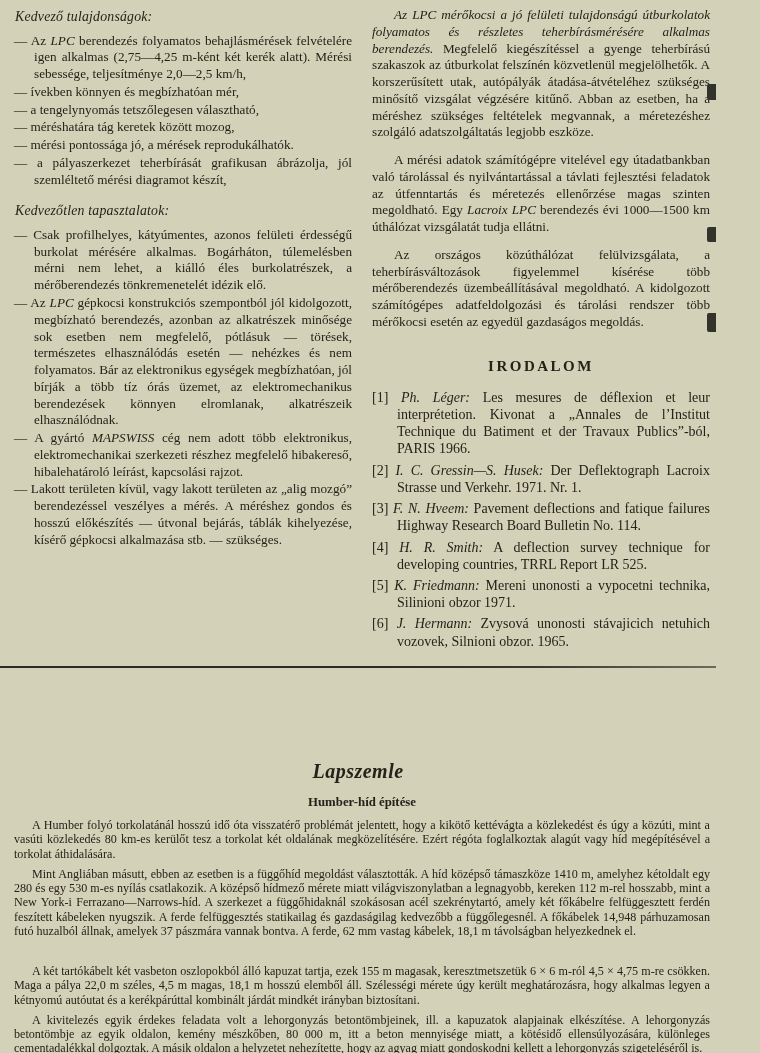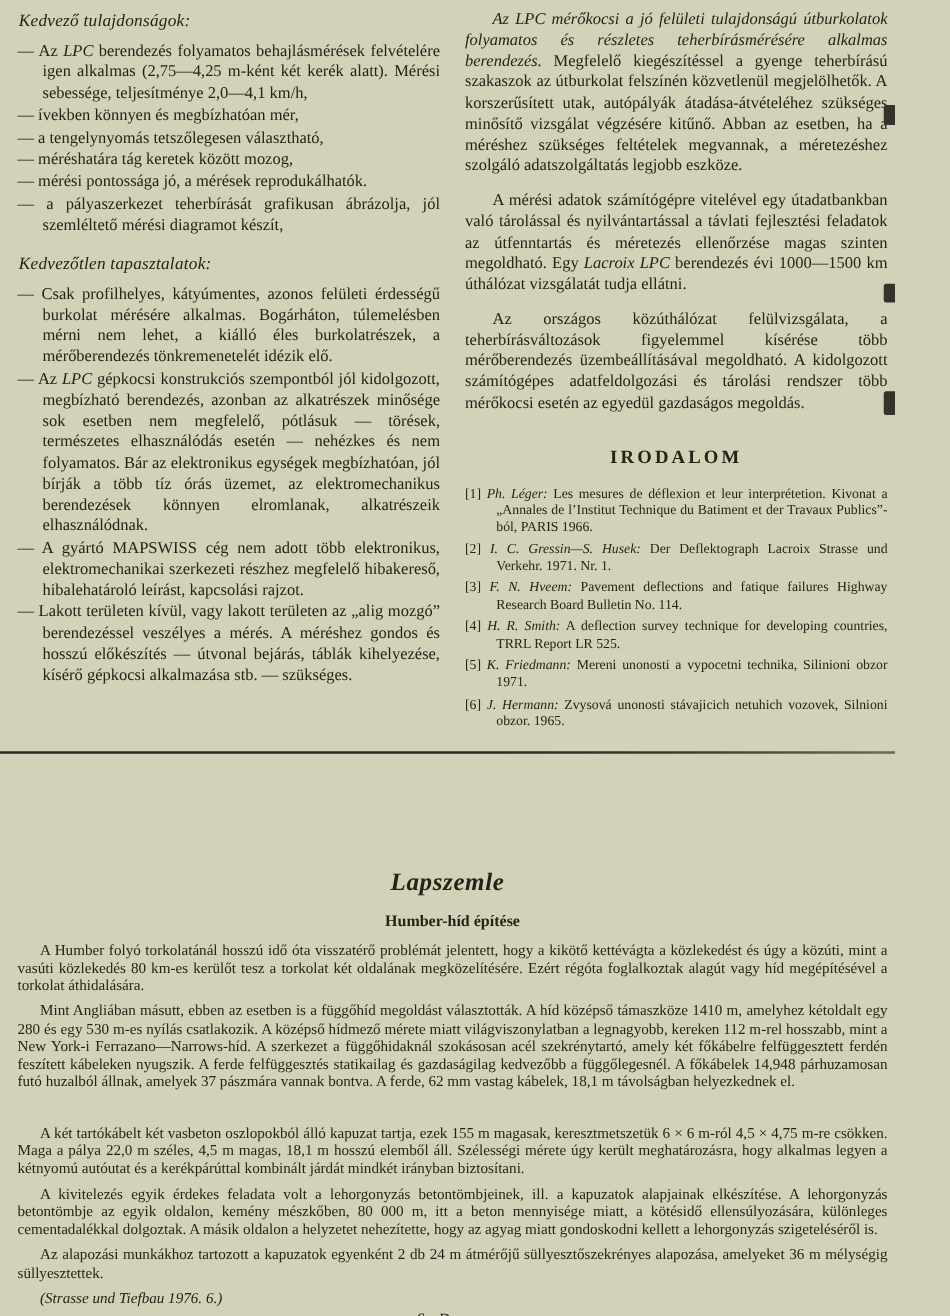--- a/index.html
+++ b/index.html
@@ -15,51 +15,51 @@
   .page{ width:716px; height:1053px; position:relative; }
   .top-columns{ display:flex; gap:20px; padding:7px 6px 0 14px; }
   .bottom-columns{ display:flex; gap:20px; padding:8px 6px 0 14px;flex-direction:column; }
   .col{ flex:1; min-width:0; font-size:13.2px; line-height:1.27; text-align:justify; hyphens:auto; }
   .bcol{ flex:1; min-width:0; font-size:12.1px; line-height:1.18; text-align:justify; hyphens:auto; }
   .sec-head{ font-style:italic; font-size:13.8px; text-align:left; margin:1px 0 7px 1px; letter-spacing:0.2px; }
   .sec-head.second{ margin-top:14px; }
   .li{ padding-left:20px; text-indent:-20px; margin:0 0 1px 0; }
   .par{ text-indent:22px; margin:0 0 11px 0; }
   .biblio-head{ text-align:center; text-indent:0; font-weight:bold; letter-spacing:2.5px; font-size:15px; margin:26px 0 13px 0; }
-  .ref{ font-size:11px; line-height:1.23; padding-left:25px; text-indent:-25px; margin:0 0 4px 0; }
+  .ref{ font-size:14px; line-height:1.23; padding-left:25px; text-indent:-25px; margin:0 0 4px 0; }
   .rule{ height:2px; margin-top:12px; width:100%;
          background:linear-gradient(to right,#2c2b24 0%,#2c2b24 55%,#3a392f 75%,#6b6a5c 100%); }
   .review-title{ text-align:center; font-weight:bold; font-style:italic; font-size:20px; letter-spacing:0.5px; margin-top:92px; }
   .article-head{ text-align:center; font-weight:bold; font-size:12.8px; margin:4px 0 8px 0; }
   .bpar{ text-indent:18px; margin:0 0 6px 0; }
   .source-line{ font-style:italic; text-indent:18px; margin-top:1px; }
   .signature{ text-align:center; font-style:italic; font-size:12.6px; padding-right:28px; margin-top:3px; }
   .edge-mark{ position:absolute; right:0; width:9px; background:#34332b; border-radius:2px 0 0 2px; }
   .edge-mark.m1{ top:84px; height:16px; }
   .edge-mark.m2{ top:227px; height:15px; }
   .edge-mark.m3{ top:313px; height:19px; }
 </style>
 </head>
 <body>
 
 <div class="page">
 
   <div class="top-columns">
     <div class="col">
       <div class="sec-head">Kedvező tulajdonságok:</div>
-      <div class="li"><span>— Az </span><span style="font-style: italic;">LPC</span><span> berendezés folyamatos behajlásmérések felvételére igen alkalmas (2,75—4,25 m-ként két kerék alatt). Mérési sebessége, teljesítménye 2,0—4,1 km/h,</span></div>
+      <div class="li"><span>— Az </span><span style="font-style: italic;">LPC</span><span> berendezés folyamatos behajlásmérések felvételére igen alkalmas (2,75—4,25 m-ként két kerék alatt). Mérési sebessége, teljesítménye 2,0—2,5 km/h,</span></div>
       <div class="li"><span>— ívekben könnyen és megbízhatóan mér,</span></div>
       <div class="li"><span>— a tengelynyomás tetszőlegesen választható,</span></div>
       <div class="li"><span>— méréshatára tág keretek között mozog,</span></div>
       <div class="li"><span>— mérési pontossága jó, a mérések reprodukálhatók.</span></div>
       <div class="li"><span>— a pályaszerkezet teherbírását grafikusan ábrázolja, jól szemléltető mérési diagramot készít,</span></div>
       <div class="sec-head second">Kedvezőtlen tapasztalatok:</div>
       <div class="li"><span>— Csak profilhelyes, kátyúmentes, azonos felületi érdességű burkolat mérésére alkalmas. Bogárháton, túlemelésben mérni nem lehet, a kiálló éles burkolatrészek, a mérőberendezés tönkremenetelét idézik elő.</span></div>
       <div class="li"><span>— Az </span><span style="font-style: italic;">LPC</span><span> gépkocsi konstrukciós szempontból jól kidolgozott, megbízható berendezés, azonban az alkatrészek minősége sok esetben nem megfelelő, pótlásuk — törések, természetes elhasználódás esetén — nehézkes és nem folyamatos. Bár az elektronikus egységek megbízhatóan, jól bírják a több tíz órás üzemet, az elektromechanikus berendezések könnyen elromlanak, alkatrészeik elhasználódnak.</span></div>
-      <div class="li"><span>— A gyártó </span><span style="">MAPSWISS</span><span> cég nem adott több elektronikus, elektromechanikai szerkezeti részhez megfelelő hibakereső, hibalehatároló leírást, kapcsolási rajzot.</span></div>
+      <div class="li"><span>— A gyártó </span><span style="font-style: italic;">MAPSWISS</span><span> cég nem adott több elektronikus, elektromechanikai szerkezeti részhez megfelelő hibakereső, hibalehatároló leírást, kapcsolási rajzot.</span></div>
       <div class="li"><span>— Lakott területen kívül, vagy lakott területen az „alig mozgó” berendezéssel veszélyes a mérés. A méréshez gondos és hosszú előkészítés — útvonal bejárás, táblák kihelyezése, kísérő gépkocsi alkalmazása stb. — szükséges.</span></div>
     </div>
     <div class="col">
       <div class="par"><span style="font-style: italic;">Az LPC mérőkocsi a jó felületi tulajdonságú útburkolatok folyamatos és részletes teherbírásmérésére alkalmas berendezés.</span><span> Megfelelő kiegészítéssel a gyenge teherbírású szakaszok az útburkolat felszínén közvetlenül megjelölhetők. A korszerűsített utak, autópályák átadása-átvételéhez szükséges minősítő vizsgálat végzésére kitűnő. Abban az esetben, ha a méréshez szükséges feltételek megvannak, a méretezéshez szolgáló adatszolgáltatás legjobb eszköze.</span></div>
       <div class="par"><span>A mérési adatok számítógépre vitelével egy útadatbankban való tárolással és nyilvántartással a távlati fejlesztési feladatok az útfenntartás és méretezés ellenőrzése magas szinten megoldható. Egy </span><span style="font-style: italic;">Lacroix LPC</span><span> berendezés évi 1000—1500 km úthálózat vizsgálatát tudja ellátni.</span></div>
       <div class="par"><span>Az országos közúthálózat felülvizsgálata, a teherbírásváltozások figyelemmel kísérése több mérőberendezés üzembeállításával megoldható. A kidolgozott számítógépes adatfeldolgozási és tárolási rendszer több mérőkocsi esetén az egyedül gazdaságos megoldás.</span></div>
       <div class="biblio-head">IRODALOM</div>
       <div class="ref"><span>[1] </span><span style="font-style: italic;">Ph. Léger:</span><span> Les mesures de déflexion et leur interprétetion. Kivonat a „Annales de l’Institut Technique du Batiment et der Travaux Publics”-ból, PARIS 1966.</span></div>
       <div class="ref"><span>[2] </span><span style="font-style: italic;">I. C. Gressin—S. Husek:</span><span> Der Deflektograph Lacroix Strasse und Verkehr. 1971. Nr. 1.</span></div>
       <div class="ref"><span>[3] </span><span style="font-style: italic;">F. N. Hveem:</span><span> Pavement deflections and fatique failures Highway Research Board Bulletin No. 114.</span></div>

